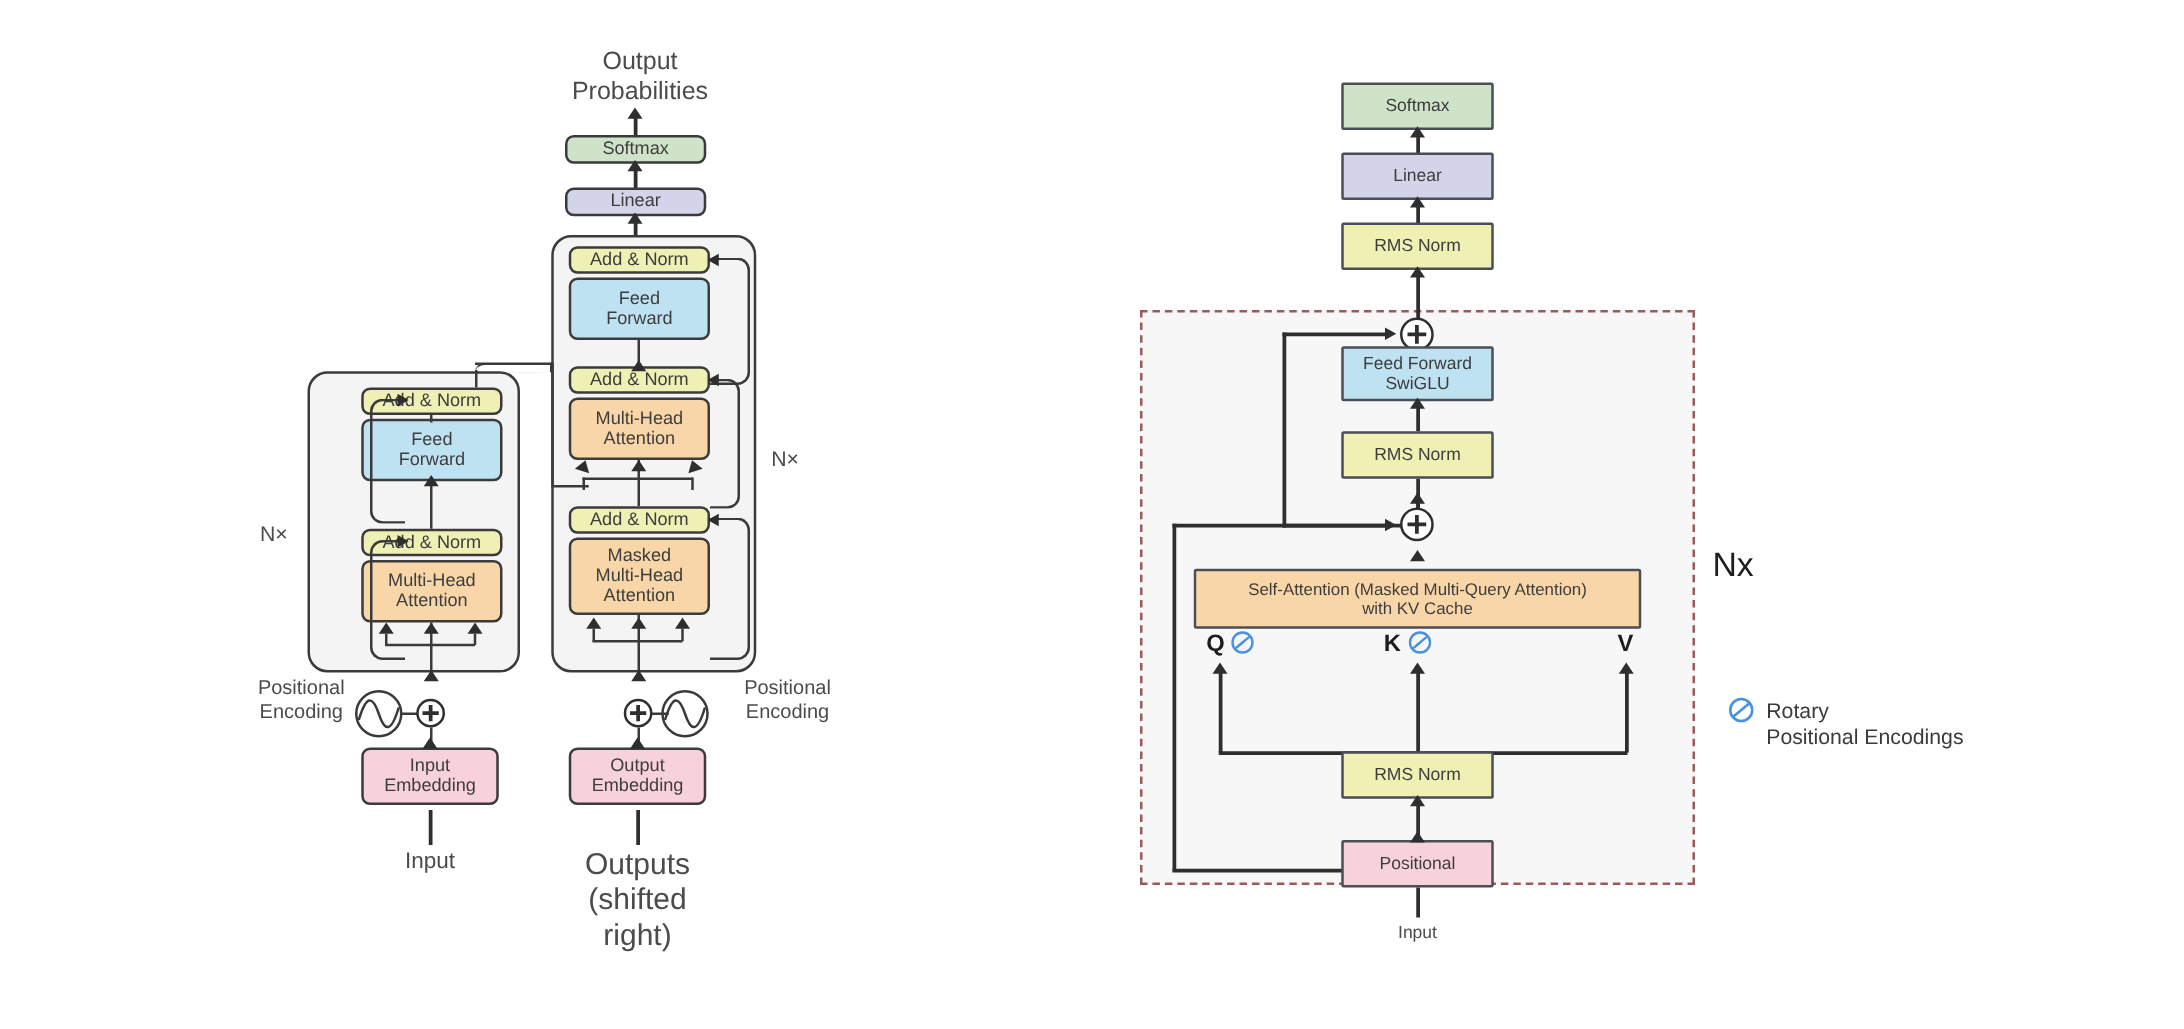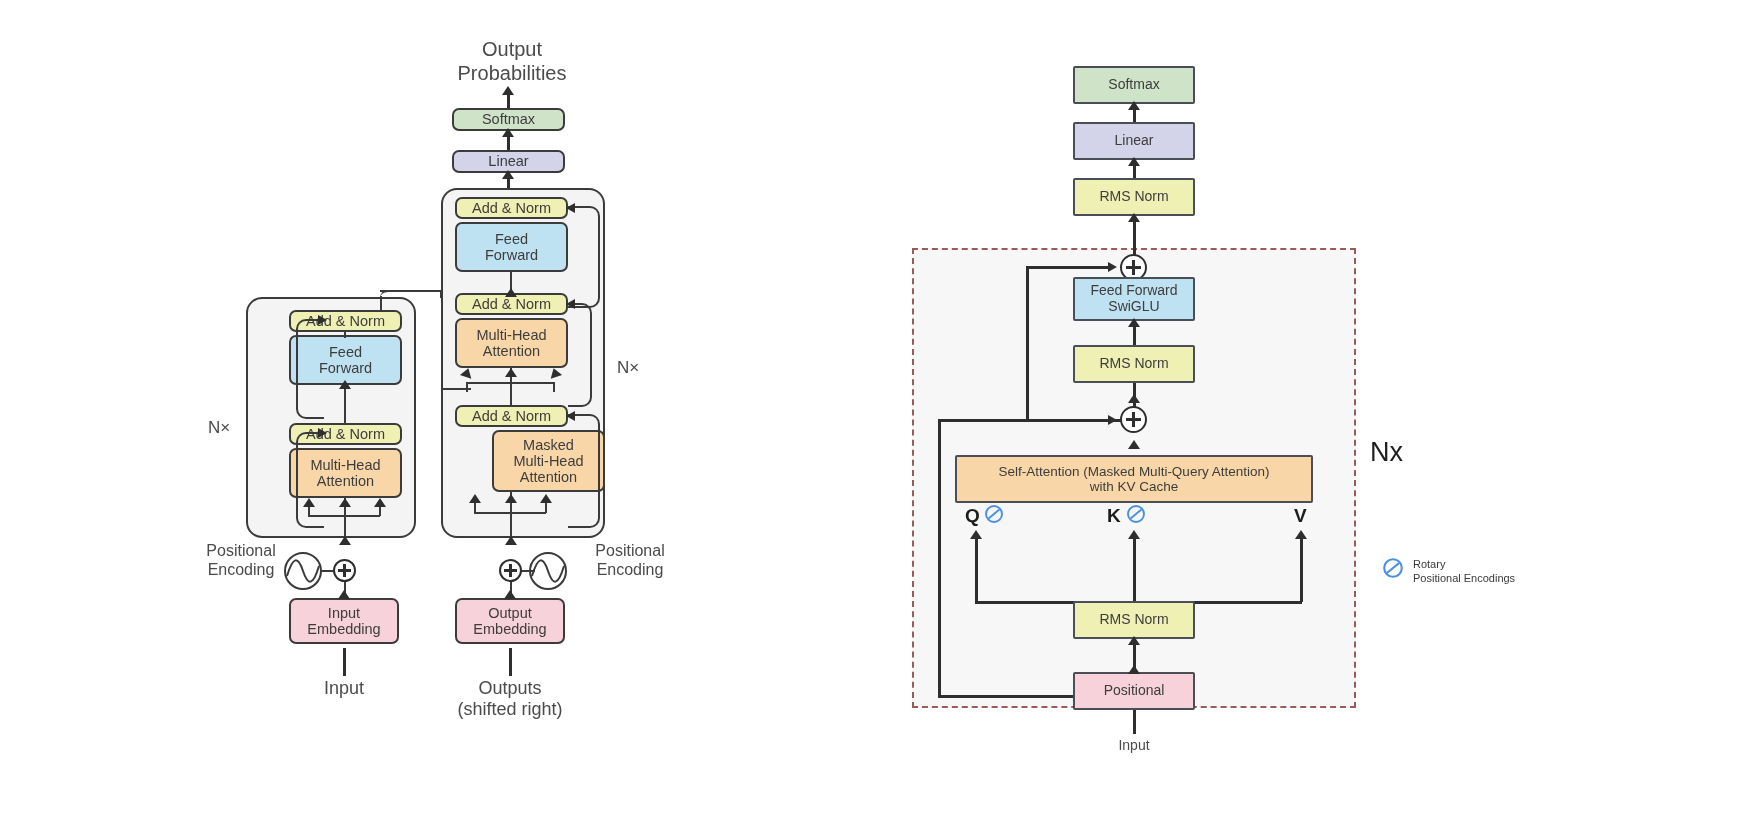--- a/index.html
+++ b/index.html
@@ -104,21 +104,21 @@
     border:2px dashed #9a5b5b;
     background:#f7f7f7;
   }
 
   .qkv{
     position:absolute;font-weight:bold;font-size:19px;color:#1d1d1d;
   }
   .rope{position:absolute;}
 
   .legend-txt{
-    position:absolute;font-size:11px;color:#3a3a3a;line-height:1.25;
+    position:absolute;font-size:17px;color:#3a3a3a;line-height:1.25;
     white-space:pre-line;
   }
   .nx-right{
     position:absolute;font-size:27px;color:#1e1e1e;
   }
   .nx-left{
     position:absolute;font-size:17px;color:#4b4b4b;filter:blur(.2px);
   }
 </style>
 </head>
@@ -144,21 +144,21 @@
     <div class="stackbg" style="left:441px;top:188px;width:164px;height:350px;"></div>
     <div class="nx-left" style="left:617px;top:358px;">N×</div>
 
     <div class="box" style="left:455px;top:197px;width:113px;height:22px;background:#eff0b4;">Add &amp; Norm</div>
     <div class="box" style="left:455px;top:222px;width:113px;height:50px;background:#bfe2f2;">Feed
 Forward</div>
     <div class="box" style="left:455px;top:293px;width:113px;height:22px;background:#eff0b4;">Add &amp; Norm</div>
     <div class="box" style="left:455px;top:318px;width:113px;height:50px;background:#f8d6a8;">Multi-Head
 Attention</div>
     <div class="box" style="left:455px;top:405px;width:113px;height:22px;background:#eff0b4;">Add &amp; Norm</div>
-    <div class="box" style="left:455px;top:430px;width:113px;height:62px;background:#f8d6a8;margin-left:37px;">Masked
+    <div class="box" style="left:455px;top:430px;width:113px;height:62px;background:#f8d6a8;">Masked
 Multi-Head
 Attention</div>
 
     <div class="tln v" style="left:510px;top:272px;height:21px;"></div>
     <div class="arrowup" style="left:505px;top:288px;"></div>
     <div class="tln v" style="left:510px;top:368px;height:37px;"></div>
     <div class="tln v" style="left:510px;top:492px;height:48px;"></div>
 
     <div class="rc" style="left:568px;top:206px;width:30px;height:98px;border-left:none;border-top-right-radius:10px;border-bottom-right-radius:10px;"></div>
     <div class="arrowleft" style="left:566px;top:203px;"></div>
@@ -239,21 +239,21 @@
     </svg>
     <div class="tln h" style="left:521px;top:570px;width:14px;"></div>
     <div class="plus" style="left:499px;top:559px;width:23px;height:23px;"></div>
     <div class="tln v" style="left:510px;top:582px;height:16px;"></div>
     <div class="arrowup" style="left:505px;top:536px;"></div>
 
     <div class="box" style="left:455px;top:598px;width:110px;height:46px;background:#f7d2da;">Output
 Embedding</div>
     <div class="ln v" style="left:509px;top:648px;height:28px;"></div>
     <div class="arrowup" style="left:504px;top:590px;"></div>
-    <div class="lbl" style="left:440px;top:678px;width:140px;font-size:18px;">Outputs
+    <div class="lbl" style="left:440px;top:678px;width:140px;font-size:24px;">Outputs
 (shifted right)</div>
   </div>
 
   <div class="right">
 
     <div class="dashed" style="left:912px;top:248px;width:444px;height:460px;"></div>
     <div class="nx-right" style="left:1370px;top:437px;">Nx</div>
 
     <div class="box" style="left:1073px;top:66px;width:122px;height:38px;background:#cfe3c8;">Softmax</div>
     <div class="ln v" style="left:1133px;top:104px;height:19px;"></div>

